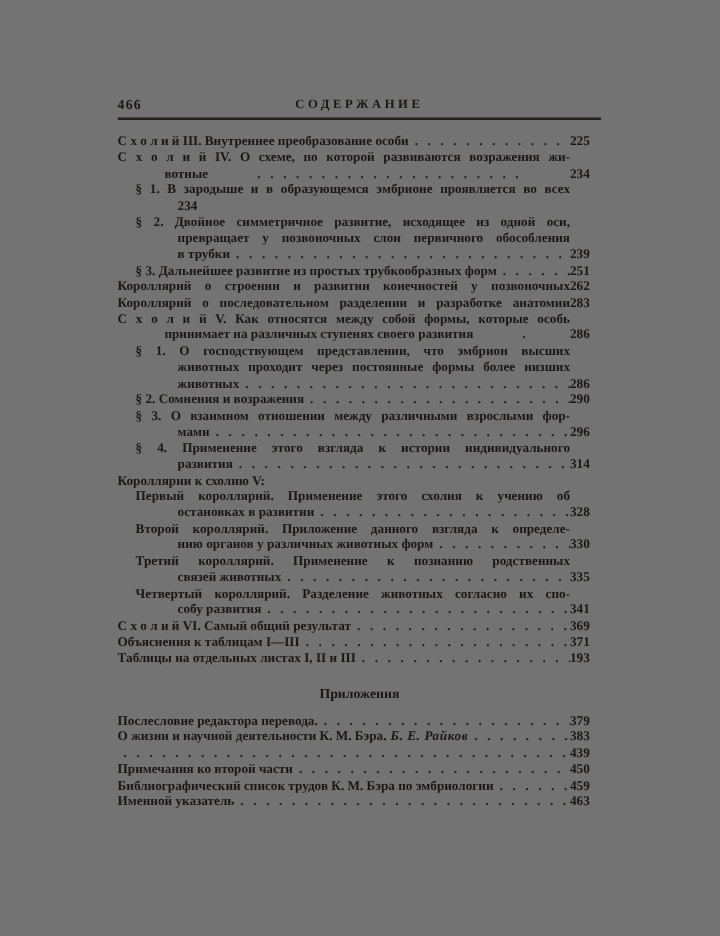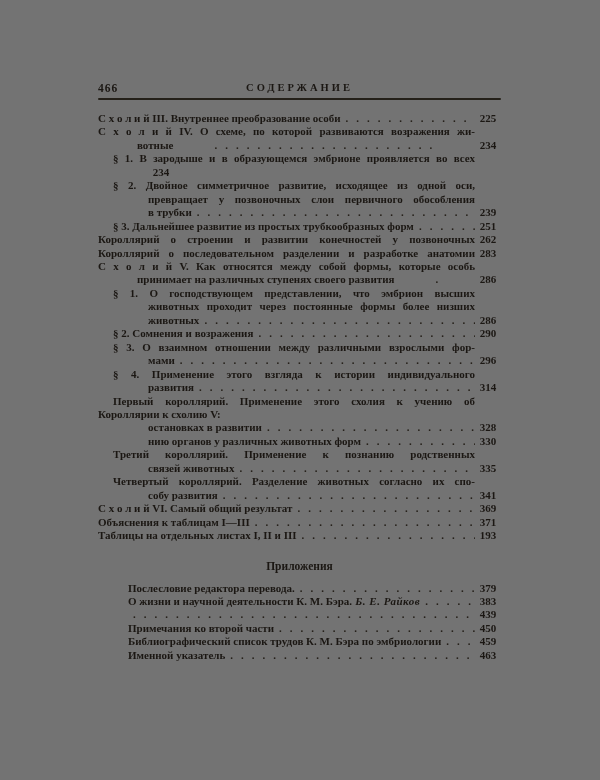--- a/index.html
+++ b/index.html
@@ -38,34 +38,34 @@
   }
   .row .lead{
     flex:1 1 20px;min-width:0;
     overflow:hidden;
     letter-spacing:8px;
     padding-left:5px;
     color:#241f18;
   }
   .row .pg{
     flex:0 0 26px;
-    text-align:center;
+    text-align:left;
   }
   .ind0{padding-left:0;}
   .ind1{padding-left:15px;}
   .ind2{padding-left:39px;gap:36px;}
   .ind3{padding-left:50px;}
   .em{font-style:italic;letter-spacing:0.5px;}
   .section-heading{
     margin-top:16px;
     text-align:center;
     font-size:11.5px;font-weight:bold;
     line-height:14px;
   }
-  .appendix{margin-top:9px;margin-left:30px;}
+  .appendix{margin-top:9px;}
 </style>
 </head>
 <body>
 
 <div class="page">
   <div class="content">
 
     <div class="running-head">
       <span class="folio">466</span>
       <div class="head-title">СОДЕРЖАНИЕ</div>
@@ -170,35 +170,40 @@
         <div class="row ind1 fill">
     <span class="txt">§ 4. Применение этого взгляда к истории индивидуального</span>
 
     <span class="pg"></span>
   </div>
         <div class="row ind3">
     <span class="txt">развития</span>
     <span class="lead">................................................................................</span>
     <span class="pg">314</span>
   </div>
+        <div class="row ind0">
+    <span class="txt">Короллярии к схолию V:</span>
+
+    <span class="pg"></span>
+  </div>
         <div class="row ind1 fill">
     <span class="txt">Первый короллярий. Применение этого схолия к учению об</span>
 
     <span class="pg"></span>
   </div>
-        <div class="row ind0">
-    <span class="txt">Короллярии к схолию V:</span>
-
-    <span class="pg"></span>
-  </div>
         <div class="row ind3">
     <span class="txt">остановках в развитии</span>
     <span class="lead">................................................................................</span>
     <span class="pg">328</span>
   </div>
+        <div class="row ind1 fill">
+    <span class="txt">Второй короллярий. Приложение данного взгляда к определе-</span>
+
+    <span class="pg"></span>
+  </div>
         <div class="row ind3">
     <span class="txt">нию органов у различных животных форм</span>
     <span class="lead">................................................................................</span>
     <span class="pg">330</span>
   </div>
         <div class="row ind1 fill">
     <span class="txt">Третий короллярий. Применение к познанию родственных</span>
 
     <span class="pg"></span>
   </div>

